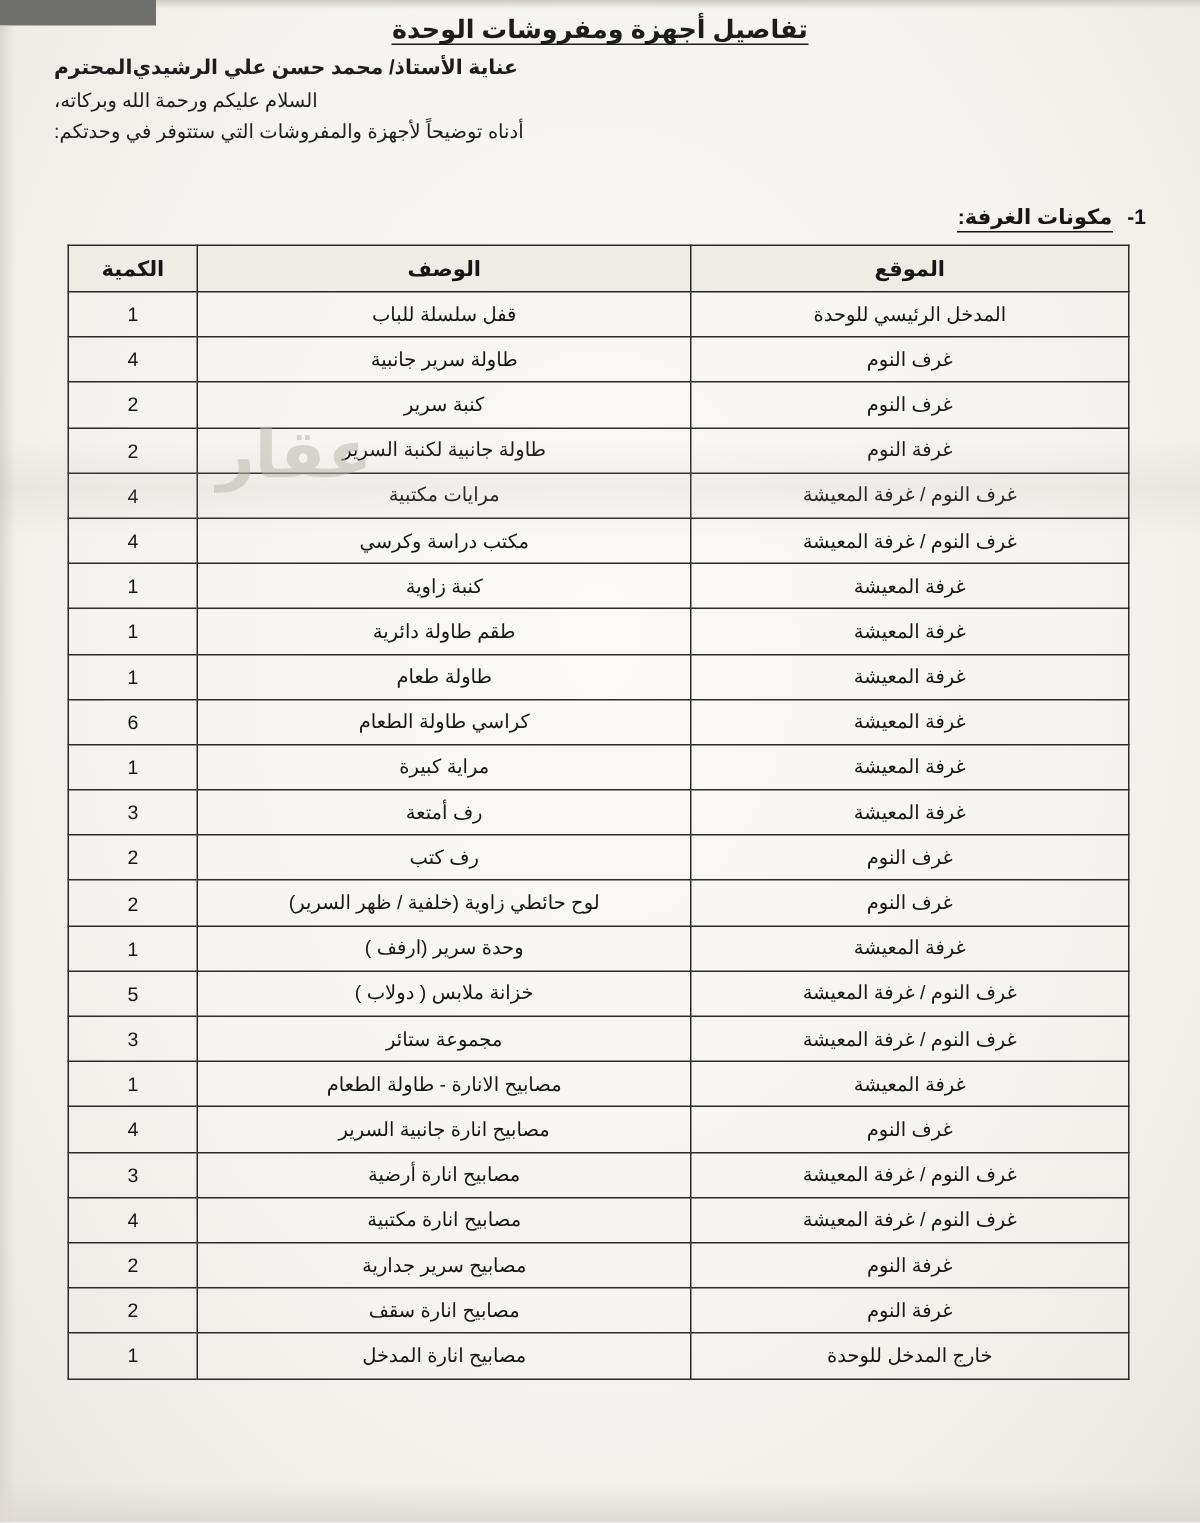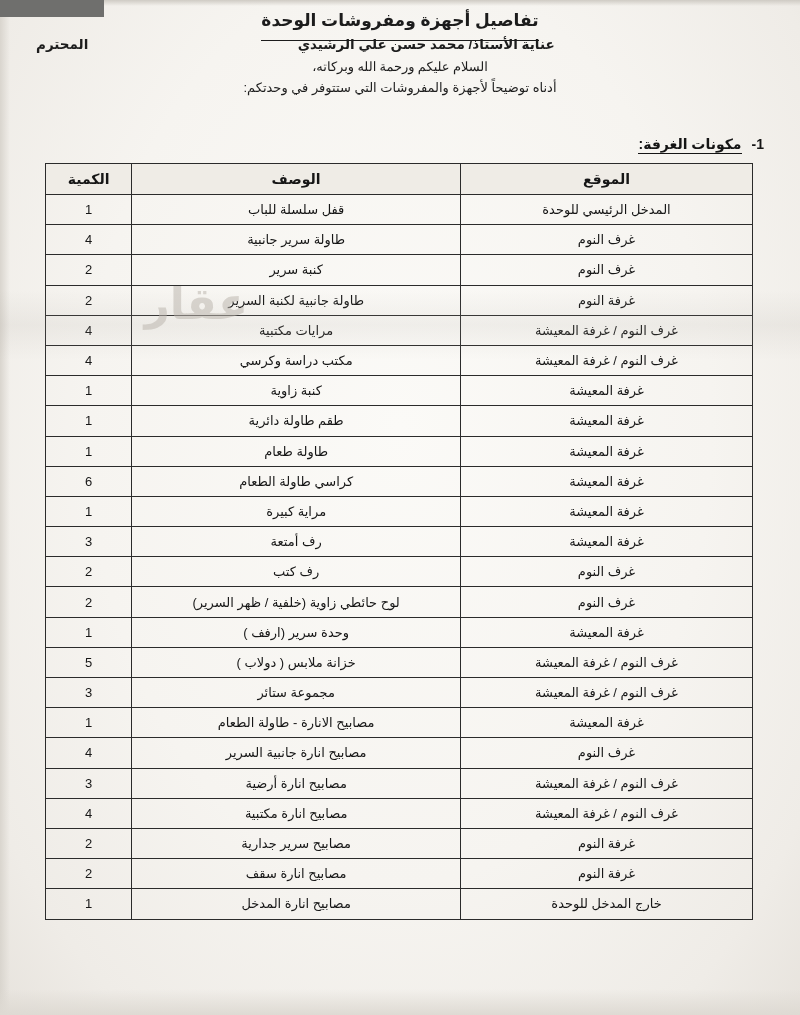--- a/index.html
+++ b/index.html
@@ -64,31 +64,31 @@
     left: 0;
     right: 0;
     text-align: center;
     font-size: 17px;
     font-weight: bold;
     color: #1c1c1c;
     letter-spacing: 0px;
   }
   #doc-title .ul {
     border-bottom: 1.5px solid #1c1c1c;
-    padding-bottom: 10px;
+    padding-bottom: 0;
     margin-top: 18px;
   }
 
   
   #letter {
     position: absolute;
     top: 34px;
     right: 36px;
     left: 36px;
-    text-align: center;
+    text-align: left;
     color: #1d1d1d;
     font-size: 13.5px;
     line-height: 1.62;
   }
   #letter .line1 {
     font-weight: bold;
   }
   #letter .line1 .hon {
     float: left;
     font-weight: bold;

